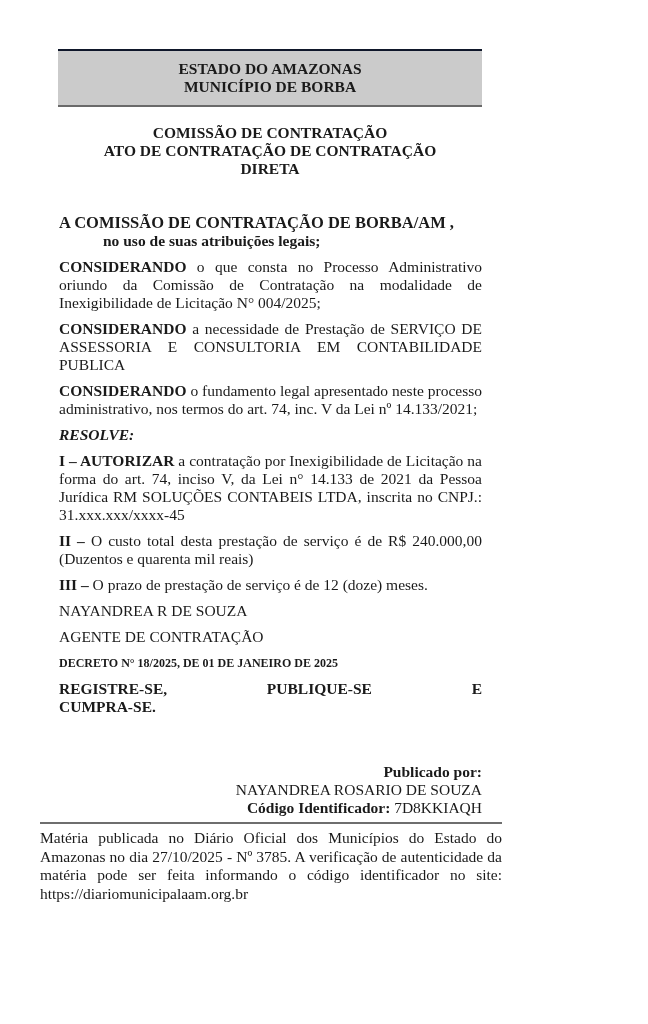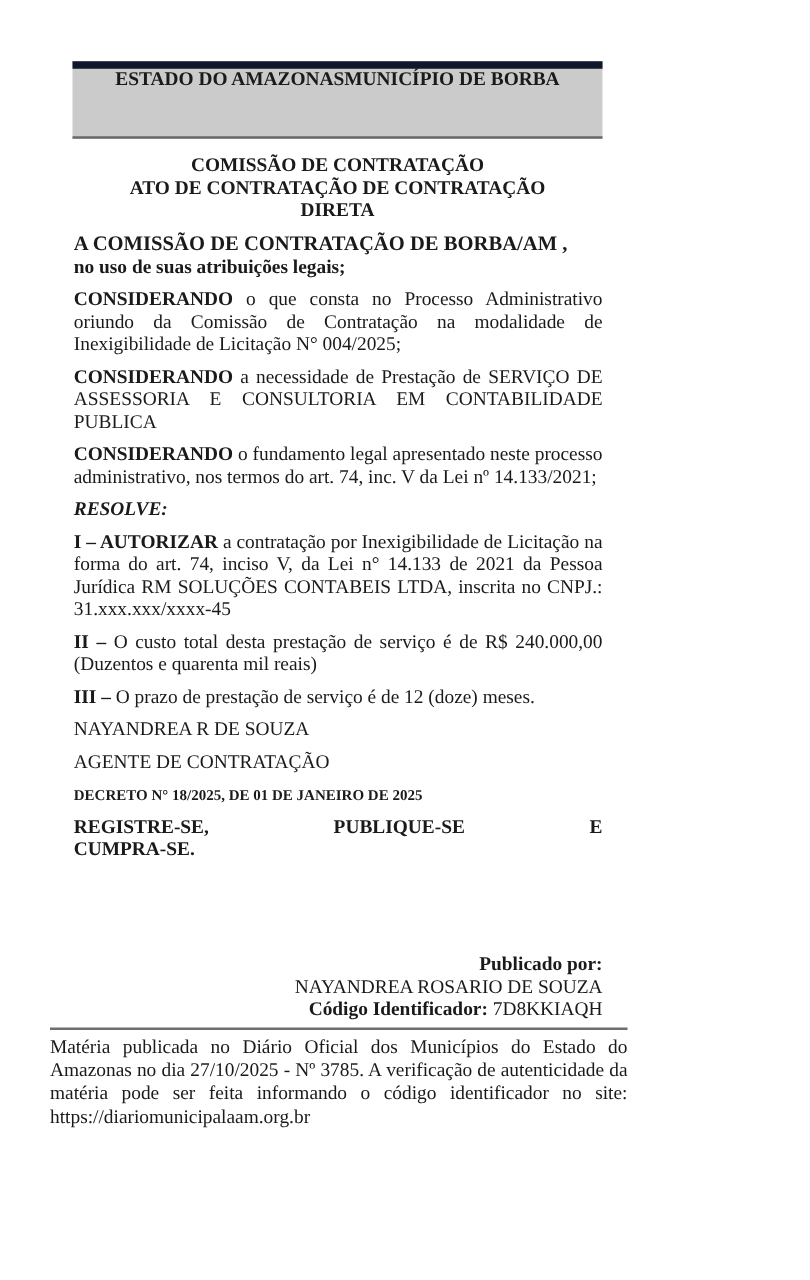--- a/index.html
+++ b/index.html
@@ -1,27 +1,27 @@
 <!DOCTYPE html>
 <html><head>
 <meta charset="utf-8">
 <style>
   html, body { margin:0; padding:0; background:#ffffff; }
   body { width:648px; height:1024px; position:relative; overflow:hidden;
          font-family:"Liberation Serif", "DejaVu Serif", serif; color:#1a1a1a; }
   .header-box { position:absolute; left:58px; top:49px; width:424px; height:54px;
-         background:#cbcbcb; border-top:6px solid #0f172a; border-bottom:2px solid #6a6a6a;
+         background:#cbcbcb; border-top:2px solid #0f172a; border-bottom:2px solid #6a6a6a;
          text-align:center; font-weight:bold; font-size:15.5px; line-height:18px;
-         display:flex; flex-direction:row; justify-content:center; }
+         display:flex; flex-direction:column; justify-content:center; }
   .title-block { position:absolute; left:58px; top:124px; width:424px; text-align:center;
          font-weight:bold; font-size:15.5px; line-height:18px; }
-  .body { position:absolute; left:59px; top:186px; width:423px; font-size:15.5px; line-height:18px; }
+  .body { position:absolute; left:59px; top:214px; width:423px; font-size:15.5px; line-height:18px; }
   .p { margin:0 0 8px 0; text-align:justify; }
   .intro1 { font-weight:bold; font-size:16.5px; }
-  .intro2 { font-weight:bold; font-size:15.5px; }
+  .intro2 { font-weight:bold; font-size:15.5px;margin-left:44px; }
   .jl { text-align-last:justify; }
   .resolve { font-weight:bold; font-style:italic; }
   .decreto { font-weight:bold; font-size:12px; margin:0 0 8px 0; white-space:nowrap; }
   .registre { font-weight:bold; }
   .pub { position:absolute; left:180px; top:763px; width:302px; text-align:right;
          font-size:15.5px; line-height:18px; }
   .pub .b { font-weight:bold; }
   .sep { position:absolute; left:40px; top:822px; width:462px; height:0;
          border-top:2px solid #6e6e6e; }
   .footer { position:absolute; left:40px; top:829px; width:462px; font-size:15.5px; line-height:18.5px;

